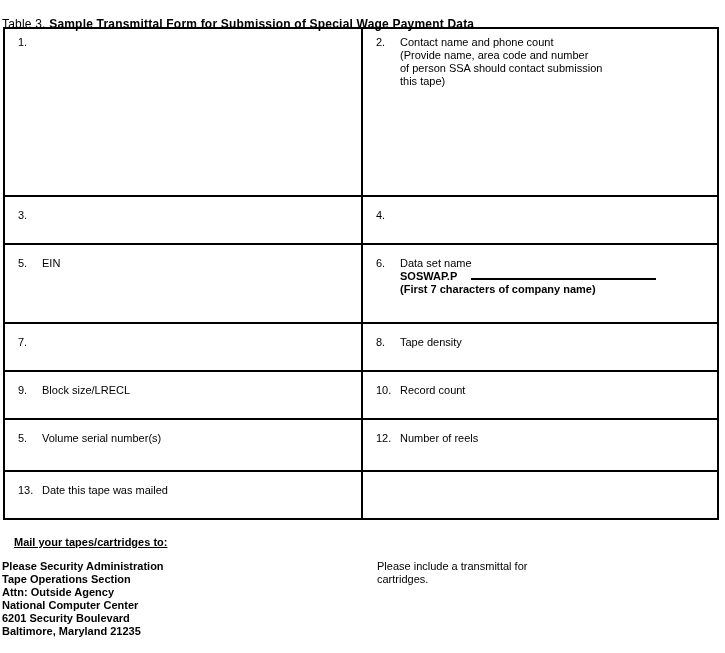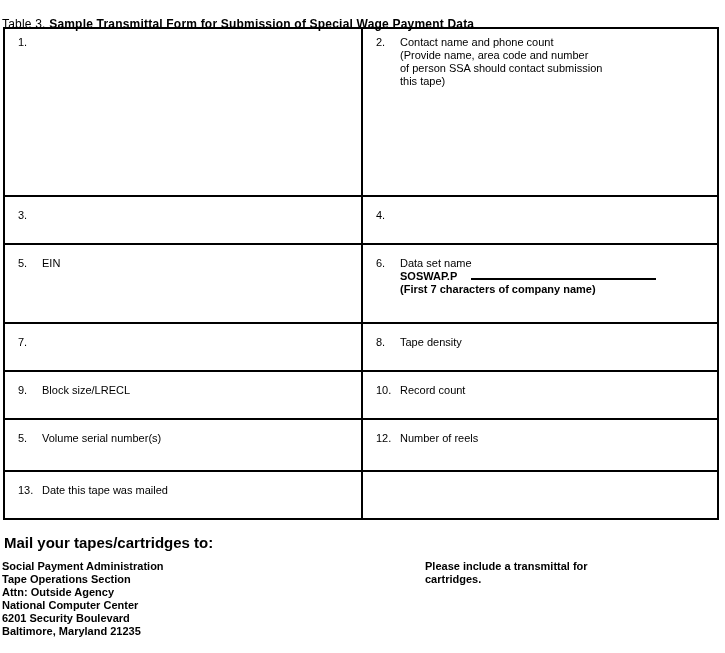--- a/index.html
+++ b/index.html
@@ -38,30 +38,30 @@
   .content div { min-height:13px; }
 
   .fill-line {
     display:inline-block;
     width:185px; height:9px;
     border-bottom:2px solid #000;
     margin-left:14px;
   }
 
   .footer-heading {
-    position:absolute; left:4px; top:536px;
-    font-size:15px; font-weight:bold; line-height:13px;
+    position:absolute; left:14px; top:536px;
+    font-size:11px; font-weight:bold; line-height:13px;text-decoration:underline;
   }
   .footer-address {
     position:absolute; left:2px; top:560px;
     font-size:11px; font-weight:bold; line-height:13px;
   }
   .footer-note {
     position:absolute; left:377px; top:560px;
-    font-size:11px; font-weight:bold; line-height:13px;margin-left:48px;
+    font-size:11px; font-weight:normal; line-height:13px;
   }
 </style>
 </head>
 <body>
 
 <div class="page-title">
   <span>Table 3. </span><span class="bold">Sample Transmittal Form for Submission of Special Wage Payment Data</span>
 </div>
 
 <div class="form-table">
@@ -143,21 +143,21 @@
       <div>Date this tape was mailed</div>
     </span>
   </div>
   <div class="cell row-top col-right"></div>
 
 </div>
 
 <div class="footer-heading">Mail your tapes/cartridges to:</div>
 
 <div class="footer-address">
-  <div>Social Payment Administration</div>
+  <div>Please Security Administration</div>
   <div>Tape Operations Section</div>
   <div>Attn: Outside Agency</div>
   <div>National Computer Center</div>
   <div>6201 Security Boulevard</div>
   <div>Baltimore, Maryland 21235</div>
 </div>
 
 <div class="footer-note">
   <div>Please include a transmittal for</div>
   <div>cartridges.</div>

